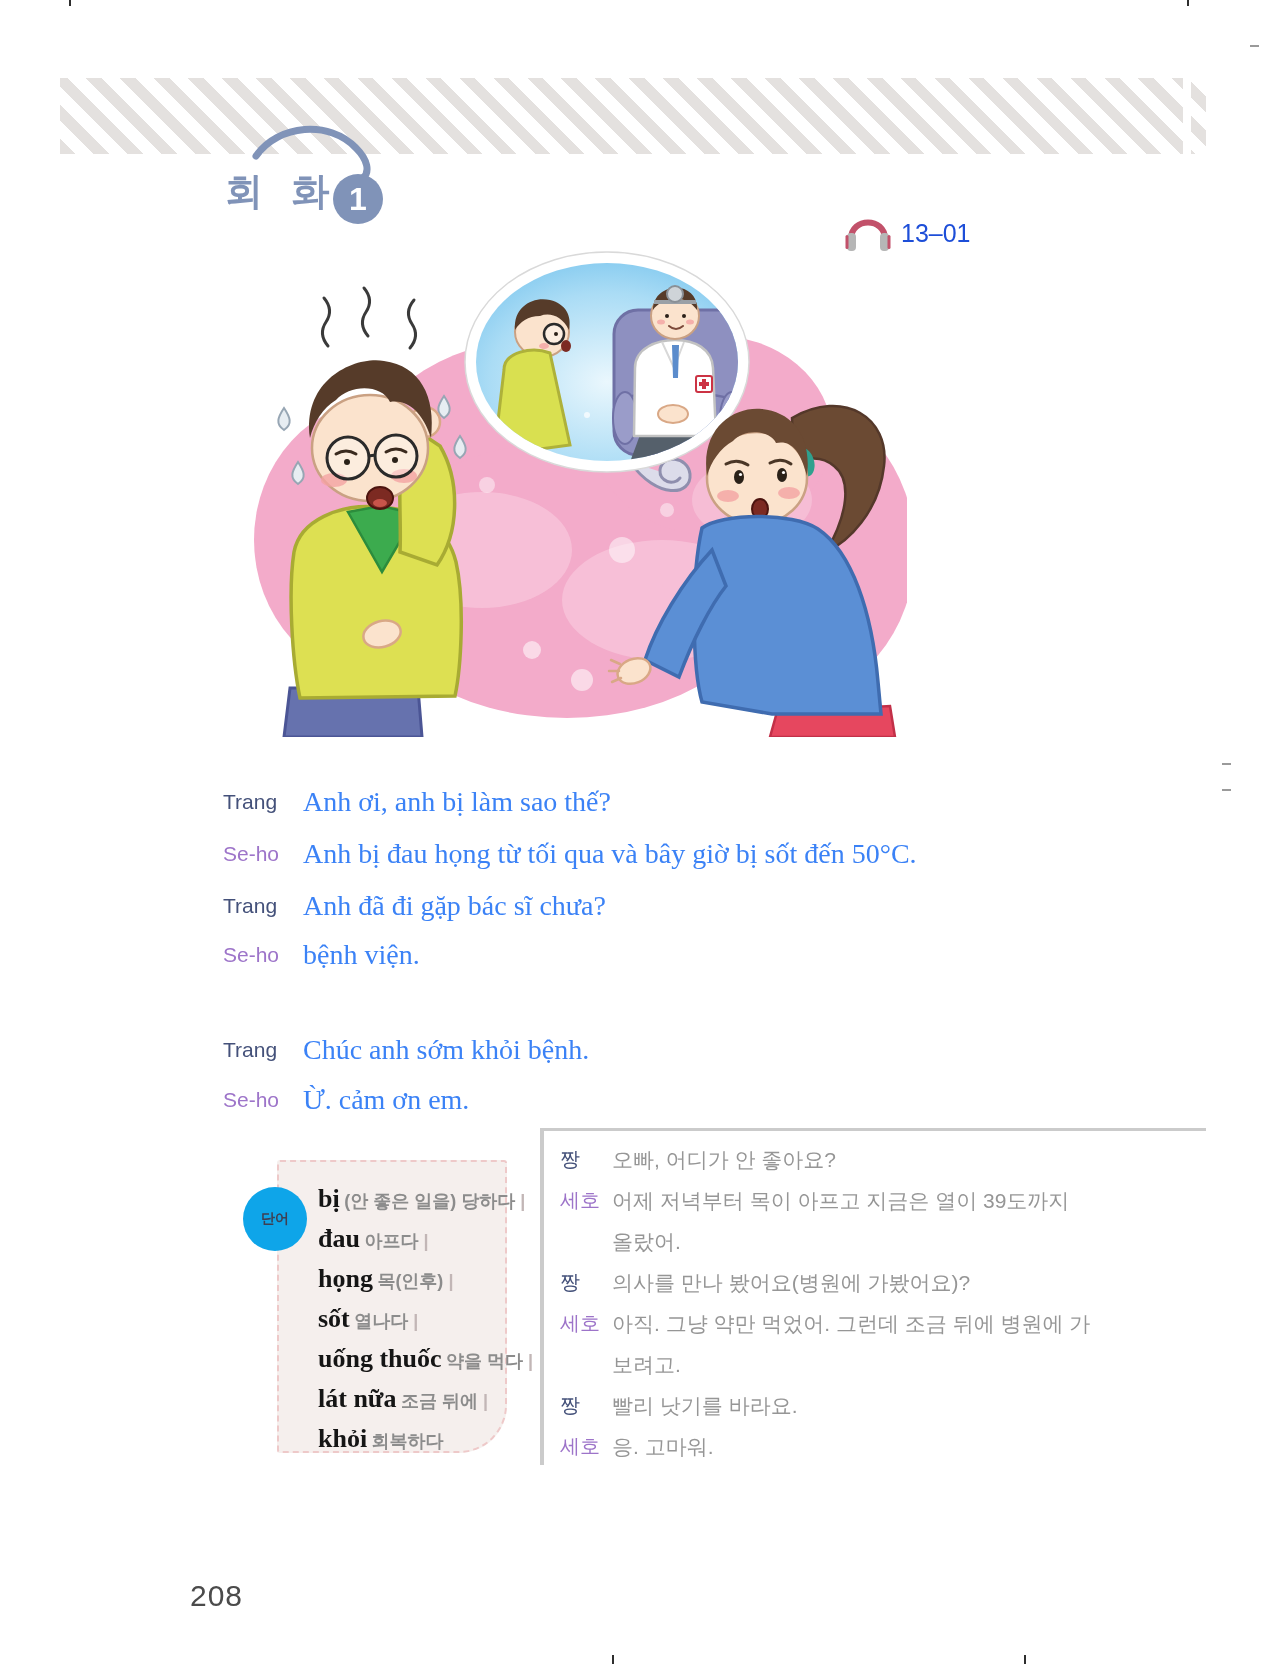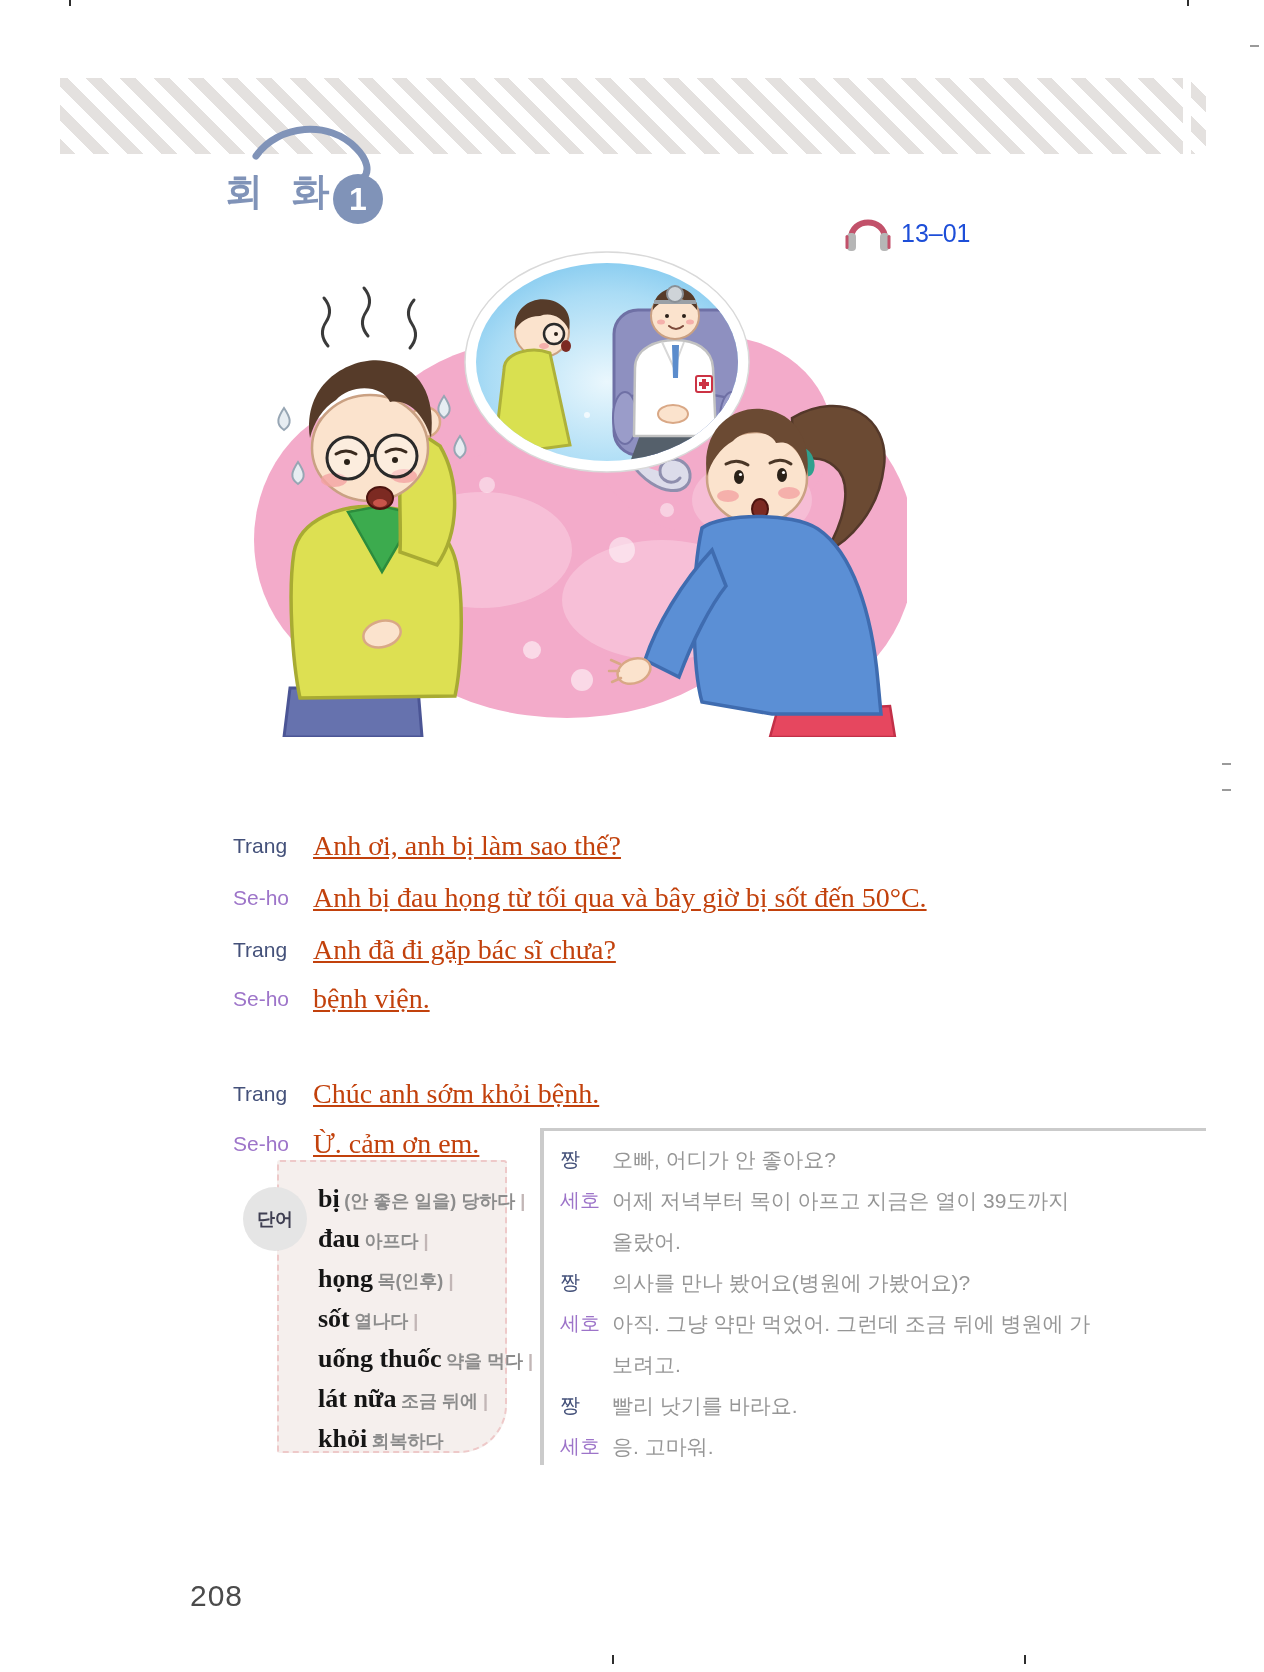--- a/index.html
+++ b/index.html
@@ -19,34 +19,34 @@
     color:#8093b8;letter-spacing:9px;}
 
   
   .audio-icon{position:absolute;left:843px;top:208px;}
   .audio-label{position:absolute;left:901px;top:219px;font-size:25px;color:#1d4ed8;}
 
   
   .illus{position:absolute;left:232px;top:250px;}
 
   
-  .d-row{position:absolute;left:233px;display:flex;margin-top:44px;}
+  .d-row{position:absolute;left:223px;display:flex;}
   .d-label{width:80px;flex:none;font-size:21px;padding-top:8px;}
   .navy{color:#44517a;}
   .purple{color:#9d74c9;}
   .d-text{font-family:"Liberation Serif","DejaVu Serif",serif;font-size:28px;
-    line-height:39px;color:#c2410c;text-decoration:underline;}
+    line-height:39px;color:#3b82f6;}
   .d-text div{white-space:nowrap;}
 
   
   .vocab-box{position:absolute;left:277px;top:1160px;width:230px;height:293px;
     background:#f5efed;border:2px dashed #eec9c9;border-radius:3px 3px 48px 3px;box-sizing:border-box;}
   .vocab-badge{position:absolute;left:243px;top:1187px;width:64px;height:64px;border-radius:50%;
-    background:#e5e5e5;display:flex;align-items:center;justify-content:center;
-    font-size:18px;font-weight:bold;color:#3f3f52;}
+    background:#0ea5e9;display:flex;align-items:center;justify-content:center;
+    font-size:14px;font-weight:bold;color:#3f3f52;}
   .vocab-list{position:absolute;left:318px;top:1180px;width:180px;}
   .v-entry{line-height:37px;white-space:nowrap;font-weight:bold;}
   .v-word{font-family:"Liberation Serif","DejaVu Serif",serif;font-size:26px;color:#151515;}
   .v-gloss{font-size:18px;color:#8c8c8c;}
   .v-sep{font-size:18px;color:#c2b6b6;}
 
   
   .kr-panel{position:absolute;left:540px;top:1128px;width:666px;height:337px;
     border-top:3px solid #cbcbcb;border-left:4px solid #cbcbcb;box-sizing:border-box;
     padding:8px 0 0 16px;}

